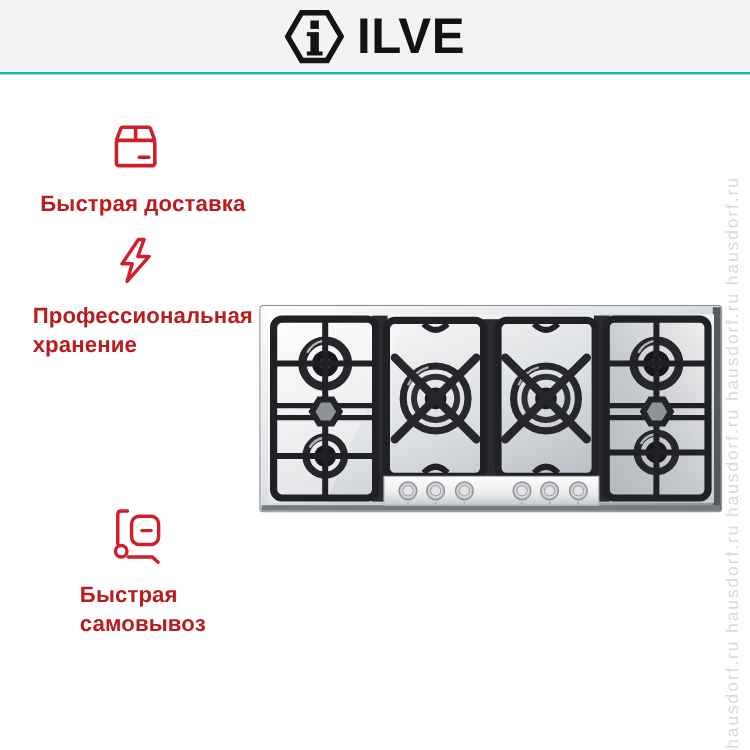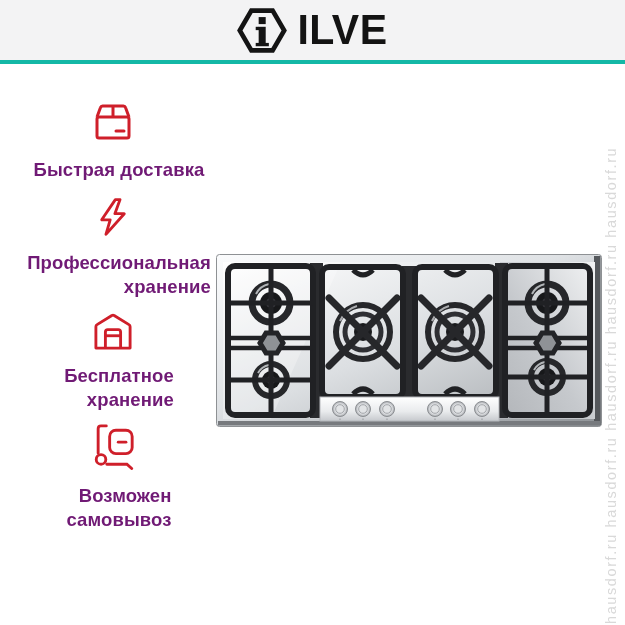--- a/index.html
+++ b/index.html
@@ -3,37 +3,37 @@
 <meta charset="utf-8">
 <style>
   html,body{margin:0;padding:0;background:#ffffff;}
   .page{
     position:relative;width:625px;height:625px;overflow:hidden;background:#fff;
     font-family:"Liberation Sans",sans-serif;
   }
   
   .header{
     position:absolute;left:0;top:0;width:625px;height:60px;
-    background:#f3f3f4;border-bottom:4px solid #14b8a6;
+    background:#f3f3f4;border-bottom:2px solid #14b8a6;
     display:flex;align-items:center;justify-content:center;
   }
   .logo{display:flex;align-items:center;gap:10px;}
   .brand{
     font-size:41px;font-weight:bold;color:#131313;letter-spacing:.5px;
     line-height:1;transform:scaleY(1.02);
   }
   
   .features{position:absolute;left:14px;top:0;width:198px;height:625px;}
   .feature{
     position:absolute;left:0;width:198px;
     display:flex;flex-direction:column;align-items:center;
   }
   .feature .icon{display:flex;align-items:flex-end;justify-content:center;margin-bottom:14px;}
   .feature .label{
-    font-size:18.5px;font-weight:bold;color:#701a75;text-align:right;
+    font-size:18.5px;font-weight:bold;color:#b91c1c;text-align:left;
     line-height:1.28;white-space:pre-line;letter-spacing:.1px;margin-left:12px;
   }
   .f1{top:100px}.f2{top:197px}.f3{top:312px}.f4{top:422px}
   
   .product{position:absolute;left:216px;top:254px;width:386px;height:173px;}
   .product svg{display:block;width:386px;height:173px;}
   
   .watermark{
     position:absolute;right:2px;top:86px;height:538px;width:20px;
     writing-mode:vertical-rl;transform:rotate(180deg);
@@ -76,43 +76,32 @@
     <div class="feature f2">
       <span class="icon">
         <svg width="32" height="40" viewBox="0 0 34 42" fill="none" stroke="#cf1f2a" stroke-width="3" stroke-linejoin="round">
           <path d="M19.5,2.5 L5,24 H14 L9.5,39.5 L29,17.5 H19 L24.5,2.5 Z"></path>
         </svg>
       </span>
       <span class="label">Профессиональная
 хранение</span>
     </div>
 
-    <div class="feature f3">
-      <span class="icon">
-        <svg width="42" height="38" viewBox="0 0 44 40" fill="none" stroke="#cf1f2a" stroke-width="3" stroke-linejoin="round">
-          <path d="M4,38 V15.5 Q4,14 5.2,13.3 L20.8,3.6 Q22,3 23.2,3.6 L38.8,13.3 Q40,14 40,15.5 V38 Z"></path>
-          <path d="M14,38 V21 Q14,18.5 16.5,18.5 H27.5 Q30,18.5 30,21 V38"></path>
-          <line x1="14" y1="25" x2="30" y2="25"></line>
-        </svg>
-      </span>
-      <span class="label">Бесплатное
-хранение</span>
-    </div>
 
     <div class="feature f4">
       <span class="icon">
         <svg width="46" height="48" viewBox="0 0 48 50" fill="none" stroke="#cf1f2a" stroke-width="3" stroke-linecap="round">
           <path d="M17,4 H11.5 Q8.5,4 8.5,7 V32.5"></path>
           <circle cx="11.5" cy="39" r="5"></circle>
           <path d="M17.5,44 H38.5 L43.5,48.5"></path>
           <rect x="20.5" y="8.5" width="23.5" height="24.5" rx="6.5"></rect>
           <line x1="29.5" y1="21" x2="37.5" y2="21"></line>
         </svg>
       </span>
-      <span class="label">Возможен
+      <span class="label">Быстрая
 самовывоз</span>
     </div>
 
   </div>
 
   <div class="product">
     <svg viewBox="0 0 386 173">
       <defs>
         <linearGradient id="steel" x1="0" y1="0" x2="1" y2="1">
           <stop offset="0" stop-color="#fbfcfd"></stop>

